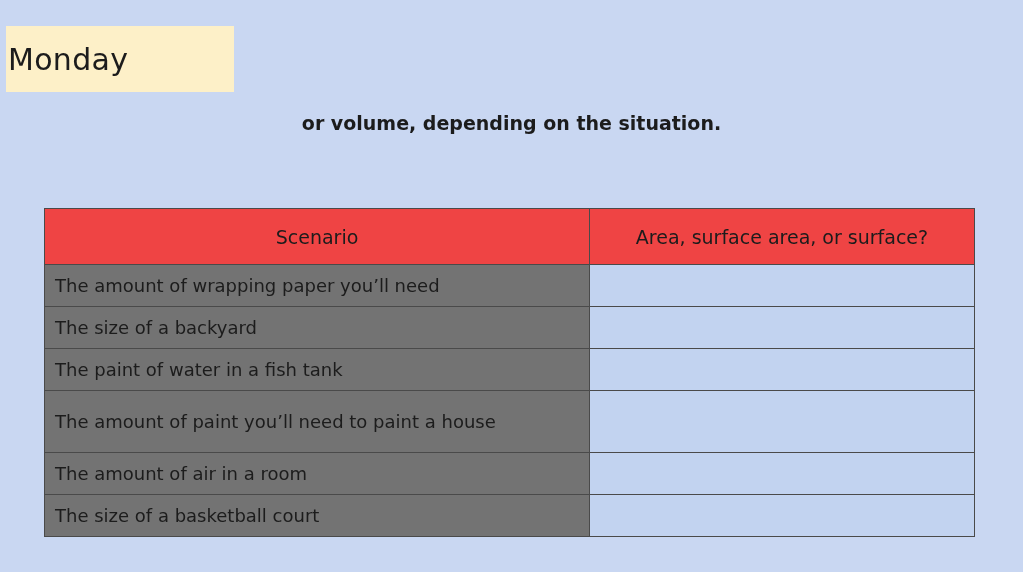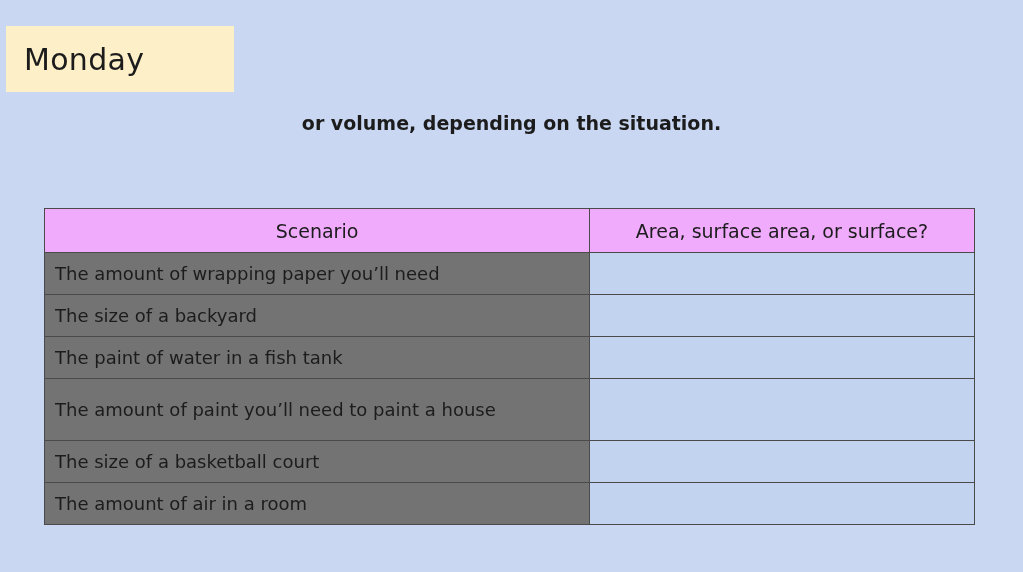--- a/index.html
+++ b/index.html
@@ -23,21 +23,21 @@
   }
   .day-badge {
     position: absolute;
     left: 6px;
     top: 26px;
     width: 228px;
     height: 66px;
     background: #fdf0c8;
     display: flex;
     align-items: center;
-    padding-left: 18px;
+    padding-left: 2px;
     box-sizing: border-box;
   }
   .day-badge span {
     font-size: 30px;
     color: #1c1c1c;
     letter-spacing: 0.3px;
   }
   .slide-title {
     position: absolute;
     left: 0;
@@ -71,26 +71,26 @@
     table-layout: fixed;
   }
   table.match-table th,
   table.match-table td {
     border: 1px solid #4a4a4a;
     padding: 7px 10px;
     box-sizing: border-box;
     vertical-align: middle;
   }
   table.match-table th {
-    background: #f0abfc;
+    background: #ef4444;
     font-size: 19px;
     font-weight: normal;
     color: #1c1c1c;
     text-align: center;
-    height: 44px;
+    height: 56px;
   }
   table.match-table td.scenario-cell {
     background: #737373;
     font-size: 18px;
     color: #1c1c1c;
     text-align: left;
     line-height: 1.3;
   }
   table.match-table td.answer-cell {
     background: #c2d3f0;
@@ -137,24 +137,24 @@
         </tr>
         <tr class="row-normal">
           <td class="scenario-cell">The paint of water in a fish tank</td>
           <td class="answer-cell"></td>
         </tr>
         <tr class="row-tall">
           <td class="scenario-cell">The amount of paint you’ll need to paint a house</td>
           <td class="answer-cell"></td>
         </tr>
         <tr class="row-normal">
-          <td class="scenario-cell">The size of a basketball court</td>
+          <td class="scenario-cell">The amount of air in a room</td>
           <td class="answer-cell"></td>
         </tr>
         <tr class="row-normal">
-          <td class="scenario-cell">The amount of air in a room</td>
+          <td class="scenario-cell">The size of a basketball court</td>
           <td class="answer-cell"></td>
         </tr>
       </tbody>
     </table>
   </div>
 
 </div>
 
 </body></html>

